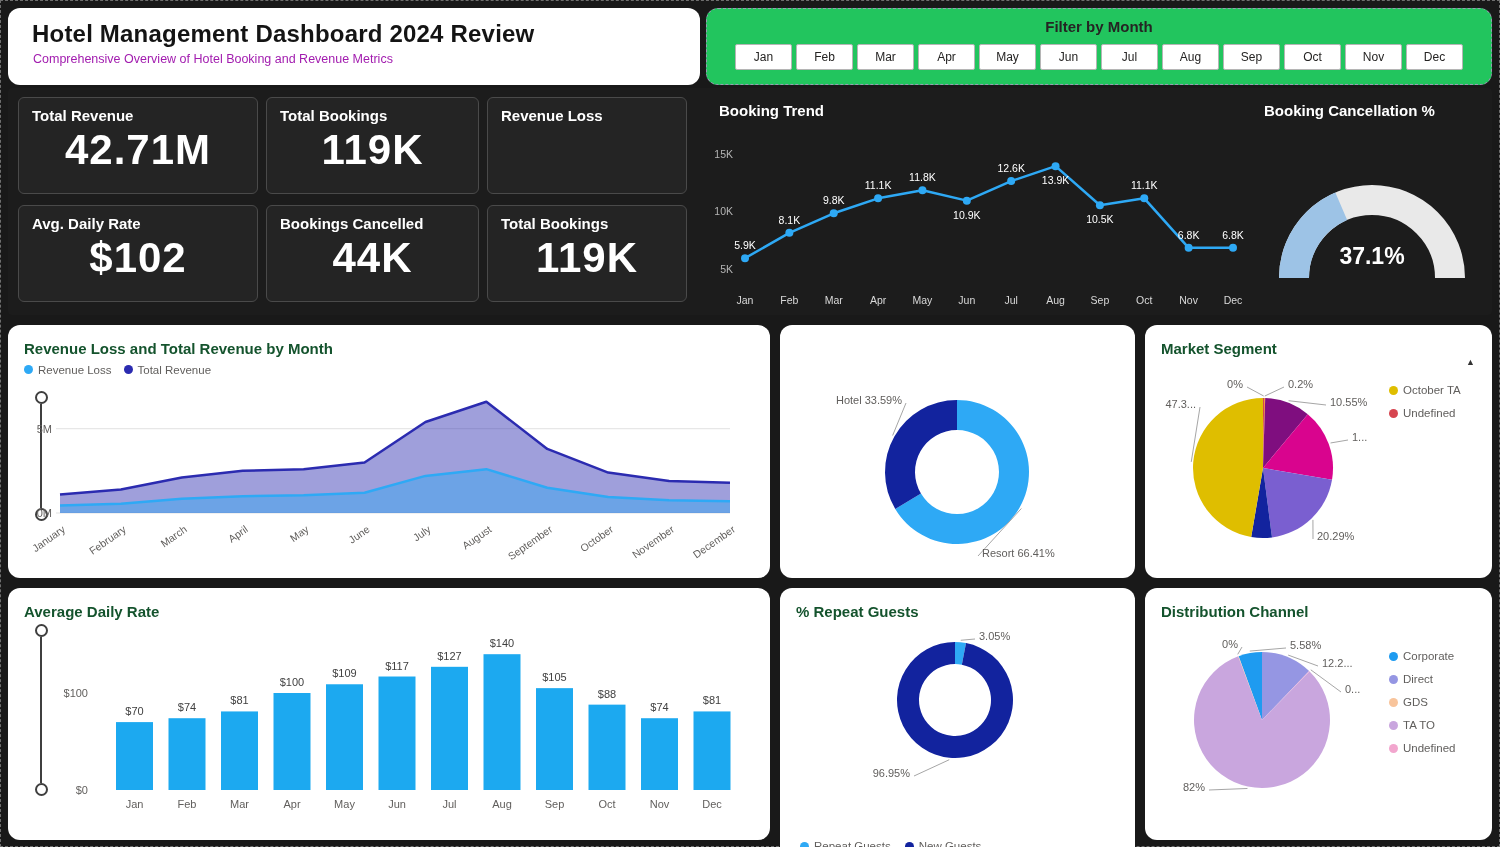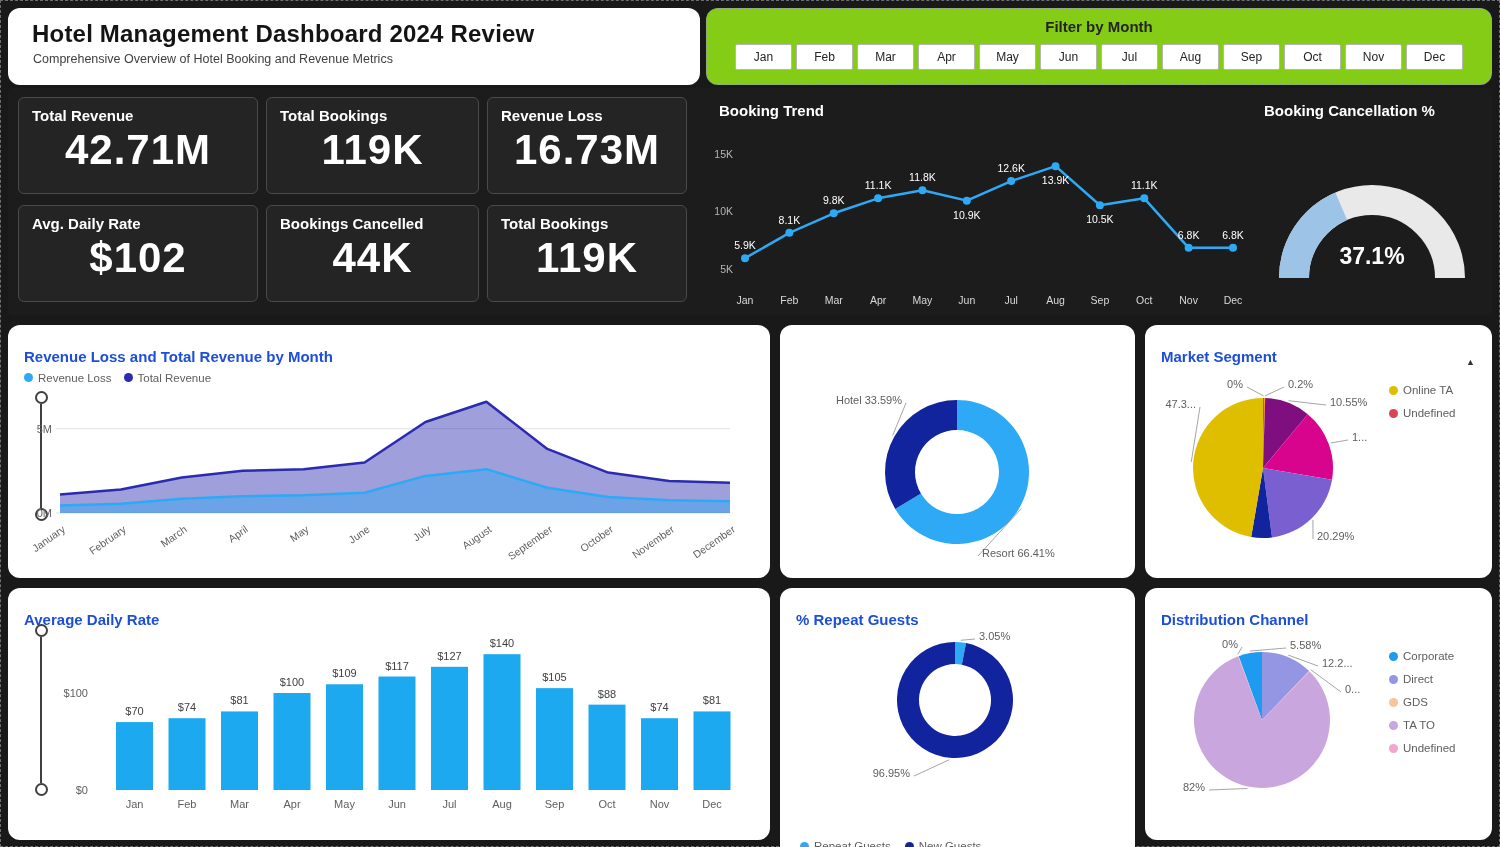--- a/index.html
+++ b/index.html
@@ -3,37 +3,37 @@
 <meta charset="utf-8">
 <style>
   html,body{margin:0;padding:0;background:#000;}
   body{font-family:"Liberation Sans",sans-serif;}
   .canvas{position:relative;width:1500px;height:847px;background:#191919;outline:1px dashed #6f6f6f;outline-offset:-1px;overflow:hidden;}
   .panel{position:absolute;background:#fff;border-radius:12px;}
 
   
   .header-panel{left:8px;top:8px;width:692px;height:77px;}
   .page-title{font-size:24px;font-weight:700;color:#141414;padding:12px 0 0 24px;letter-spacing:.2px;}
-  .page-subtitle{font-size:12.5px;color:#404040;padding:4px 12px 0 25px;}
+  .page-subtitle{font-size:12.5px;color:#a21caf;padding:4px 12px 0 25px;}
 
   
-  .filter-panel{left:706px;top:8px;width:786px;height:77px;background:#84cc16;border:1px dashed #9a9ab4;box-sizing:border-box;}
+  .filter-panel{left:706px;top:8px;width:786px;height:77px;background:#22c55e;border:1px dashed #9a9ab4;box-sizing:border-box;}
   .filter-title{text-align:center;font-size:15px;font-weight:700;color:#252423;margin-top:9px;}
   .month-buttons{display:flex;justify-content:center;gap:4px;margin-top:9px;}
   .month-btn{background:#fff;border:1px solid #b5b5b5;border-radius:2px;font-family:inherit;font-size:12px;color:#252423;width:57px;height:26px;cursor:pointer;}
 
   
   .kpi-band{position:absolute;left:8px;top:88px;width:1484px;height:227px;background:#1C1C1C;border-radius:4px;}
   .kpi-grid{position:absolute;left:10px;top:9px;display:grid;grid-template-columns:240px 213px 200px;grid-auto-rows:97px;gap:11px 8px;}
   .kpi-card{background:#242424;border:1px solid #4a4a4a;border-radius:6px;color:#fff;overflow:hidden;}
   .kpi-label{font-size:15px;font-weight:700;padding:9px 0 0 13px;}
   .kpi-value{font-size:42px;font-weight:700;text-align:center;margin-top:2px;letter-spacing:1px;}
   .trend-box{position:absolute;left:697px;top:6px;width:548px;height:218px;}
   .gauge-box{position:absolute;left:1242px;top:6px;width:240px;height:218px;}
-  .chart-title{font-size:15px;font-weight:700;color:#1d4ed8;padding:23px 16px 0 16px;line-height:1.25;}
+  .chart-title{font-size:15px;font-weight:700;color:#14532d;padding:15px 16px 0 16px;line-height:1.25;}
   .chart-title.dark-bg{color:#fff;padding:8px 12px 0 14px;}
   .chart-title.right{text-align:left;padding-right:10px;}
   #svg-trend{position:absolute;left:0;top:28px;}
   #svg-gauge{position:absolute;left:0;top:34px;}
 
   
   .panel-a{left:8px;top:325px;width:762px;height:253px;}
   .panel-b{left:780px;top:325px;width:355px;height:253px;}
   .panel-c{left:1145px;top:325px;width:347px;height:253px;}
   .panel-d{left:8px;top:588px;width:762px;height:252px;}
@@ -99,21 +99,20 @@
         <div class="kpi-card">
           <div class="kpi-label">Total Revenue</div>
           <div class="kpi-value">42.71M</div>
         </div>
         <div class="kpi-card">
           <div class="kpi-label">Total Bookings</div>
           <div class="kpi-value">119K</div>
         </div>
         <div class="kpi-card">
           <div class="kpi-label">Revenue Loss</div>
-          <div class="kpi-value">16.73M</div>
         </div>
         <div class="kpi-card">
           <div class="kpi-label">Avg. Daily Rate</div>
           <div class="kpi-value">$102</div>
         </div>
         <div class="kpi-card">
           <div class="kpi-label">Bookings Cancelled</div>
           <div class="kpi-value">44K</div>
         </div>
         <div class="kpi-card">
@@ -251,21 +250,21 @@
         <path d="M 118 113 L 126.99146011402121 182.42012420773938 A 70 70 0 0 1 106.18165887010863 181.99512166042985 Z" fill="#12239E"></path>
         <path d="M 118 113 L 106.18165887010863 181.99512166042985 A 70 70 0 0 1 117.99999999999999 43 Z" fill="#DFBE00"></path>
         <path d="M 46.258862633589345 106.90006480577073 L 55 52" stroke="#a6a6a6" stroke-width="1" fill="none"></path>
         <text x="51" y="53" text-anchor="end" font-size="11" fill="#605E5C" font-weight="400">47.3...</text>
       </svg>
     <div class="legend-col" id="ms-legend-wrap">
       <div class="legend-arrow">▲</div>
       <div id="ms-legend">
           <div class="legend-item">
             <span class="dot" style="background: rgb(223, 190, 0);"></span>
-            <span>Online TA</span>
+            <span>October TA</span>
           </div>
           <div class="legend-item">
             <span class="dot" style="background: rgb(214, 69, 80);"></span>
             <span>Undefined</span>
           </div>
         </div>
     </div>
   </div>
 
   <div class="panel panel-d">

